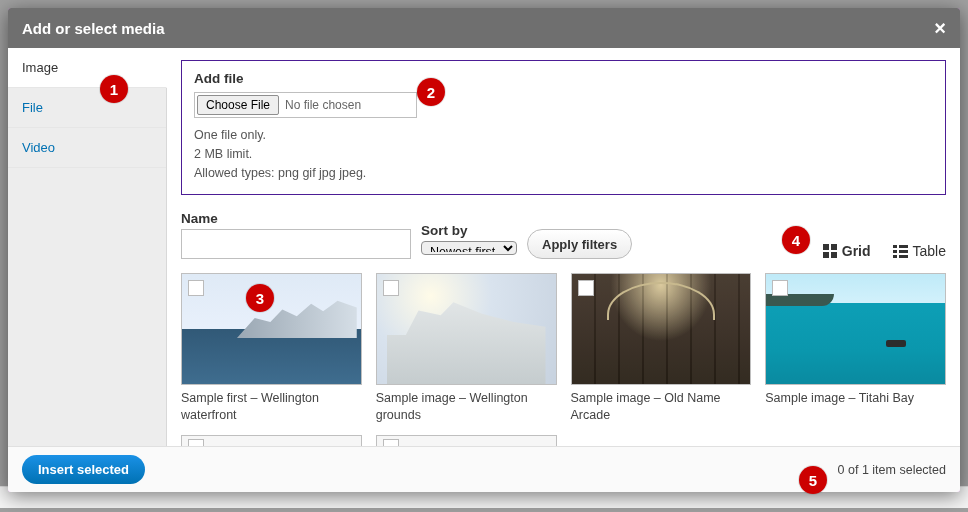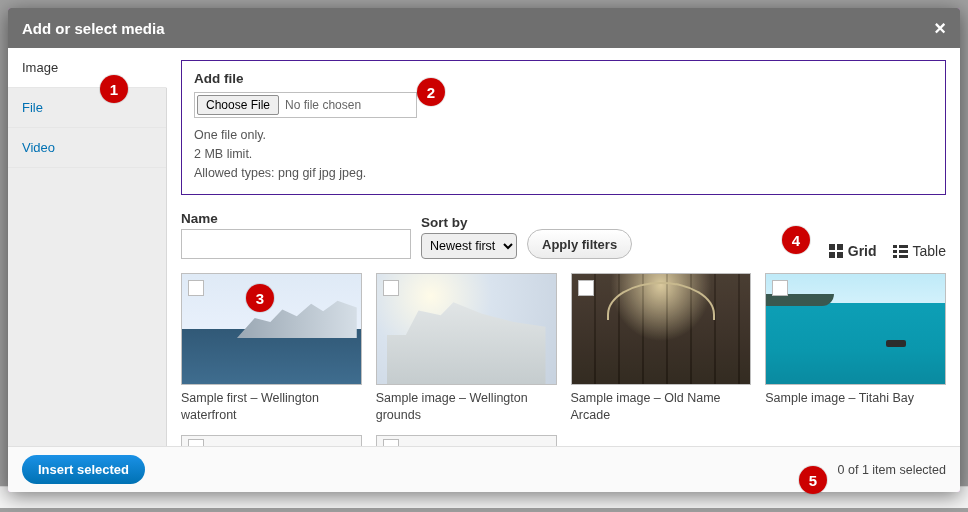--- a/index.html
+++ b/index.html
@@ -113,31 +113,31 @@
     gap:10px;
     margin-top:16px;
     width:100%;
   }
   .filter-group label{display:block;font-weight:700;margin-bottom:3px;font-size:13.5px;}
   .name-input{
     width:230px;height:30px;border:1px solid #bfbfbf;padding:4px 6px;
     background:#fff;
   }
   .sort-select{
-    height:26px;border:1px solid #8f8f8f;background:#efefef;
+    height:14px;border:1px solid #8f8f8f;background:#efefef;
     border-radius:4px;font-size:12.5px;padding:2px 4px;
   }
   .apply-btn{
     height:30px;padding:4px 14px;
     border:1px solid #bbb;border-radius:16px;
     background:linear-gradient(#fff,#ececec);
     cursor:pointer;font-weight:700;font-size:13px;color:#333;
   }
   .view-toggle{
-    margin-left:auto;display:flex;gap:16px;align-items:center;
+    margin-left:auto;display:flex;gap:22px;align-items:center;
     font-size:14px;
   }
   .view-item{display:flex;align-items:center;gap:5px;cursor:pointer;}
   .view-item.active{font-weight:700;}
   .grid-icon{
     display:inline-grid;grid-template-columns:1fr 1fr;grid-template-rows:1fr 1fr;gap:2px;
     width:14px;height:14px;
   }
   .grid-icon span{background:#333;}
   .table-icon{

